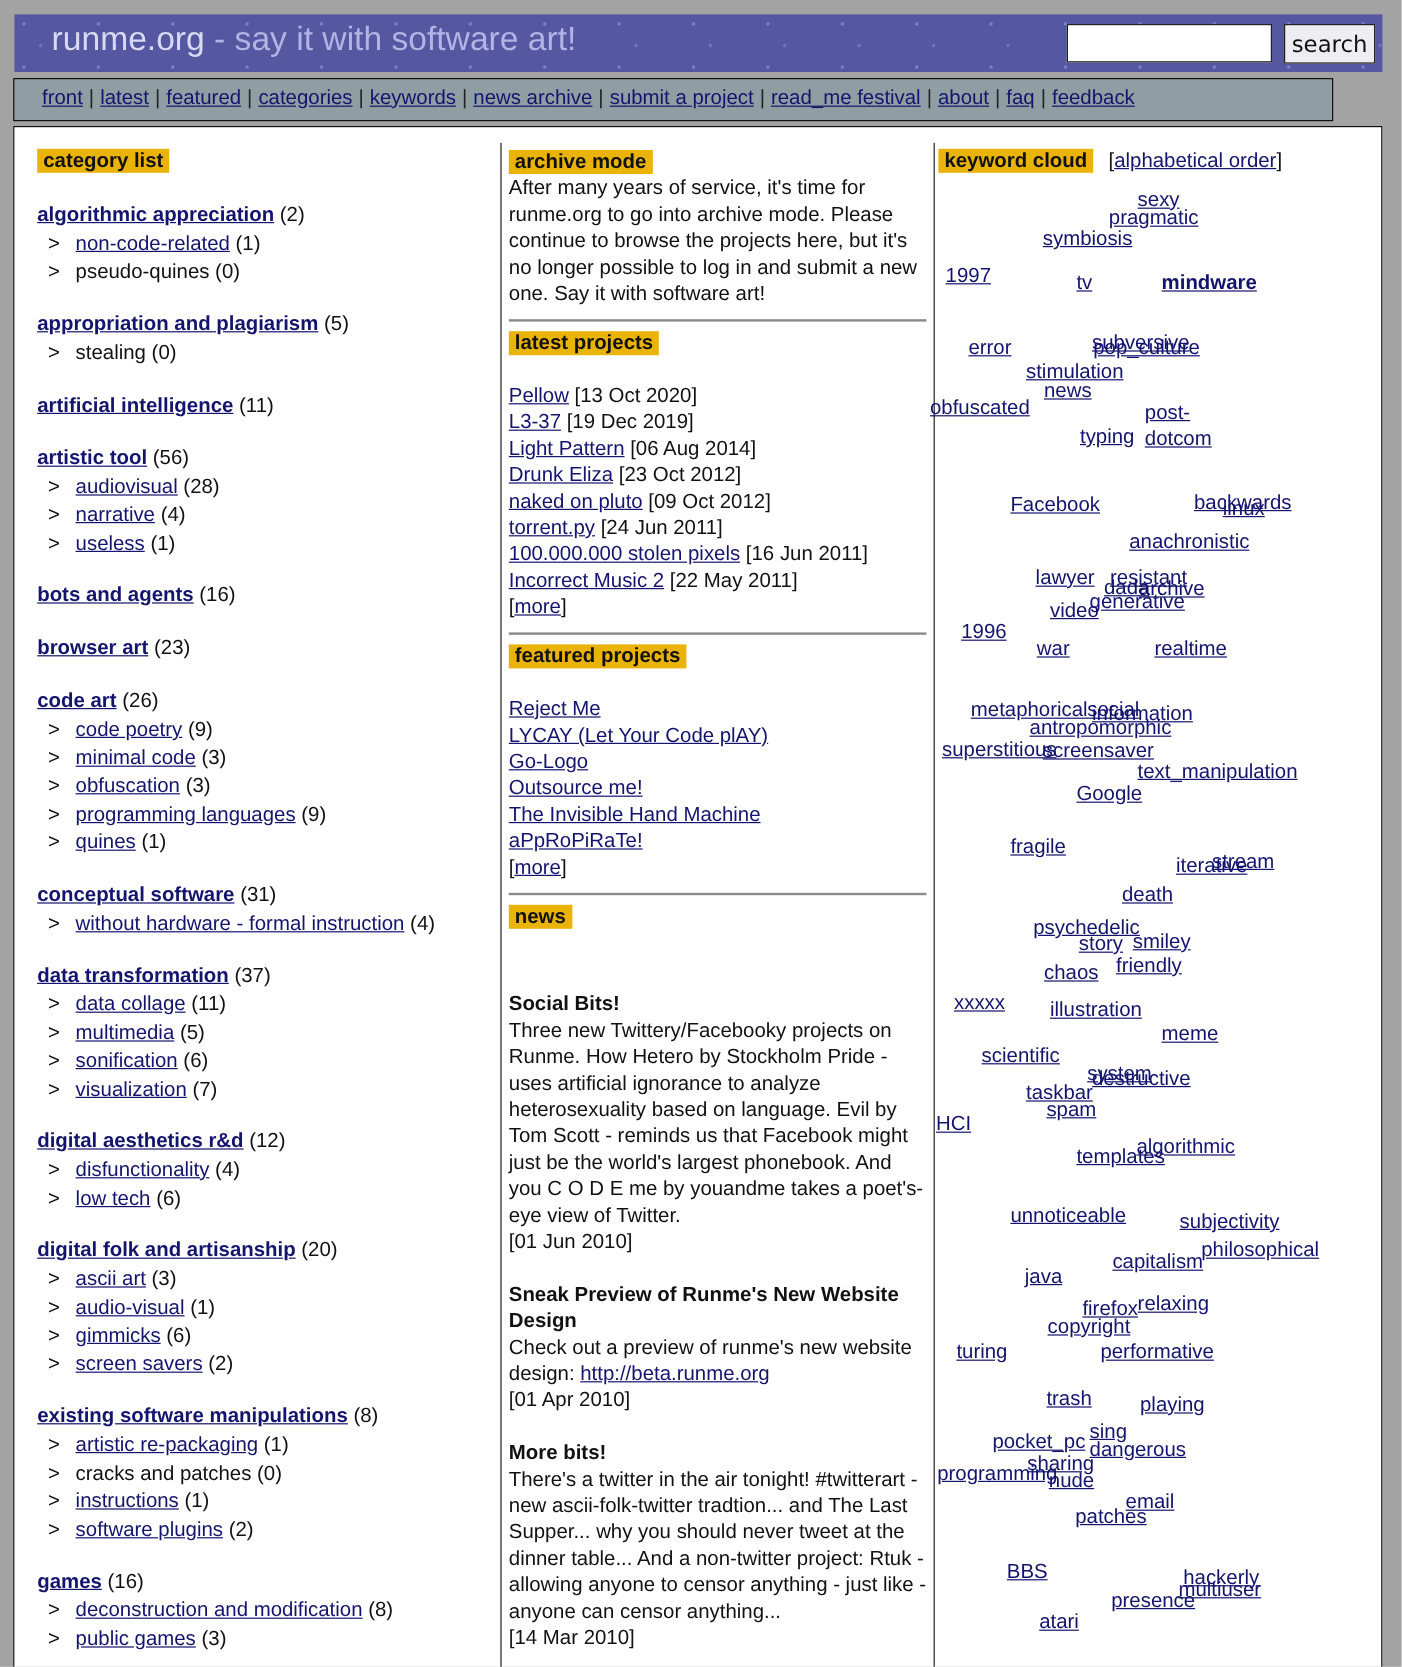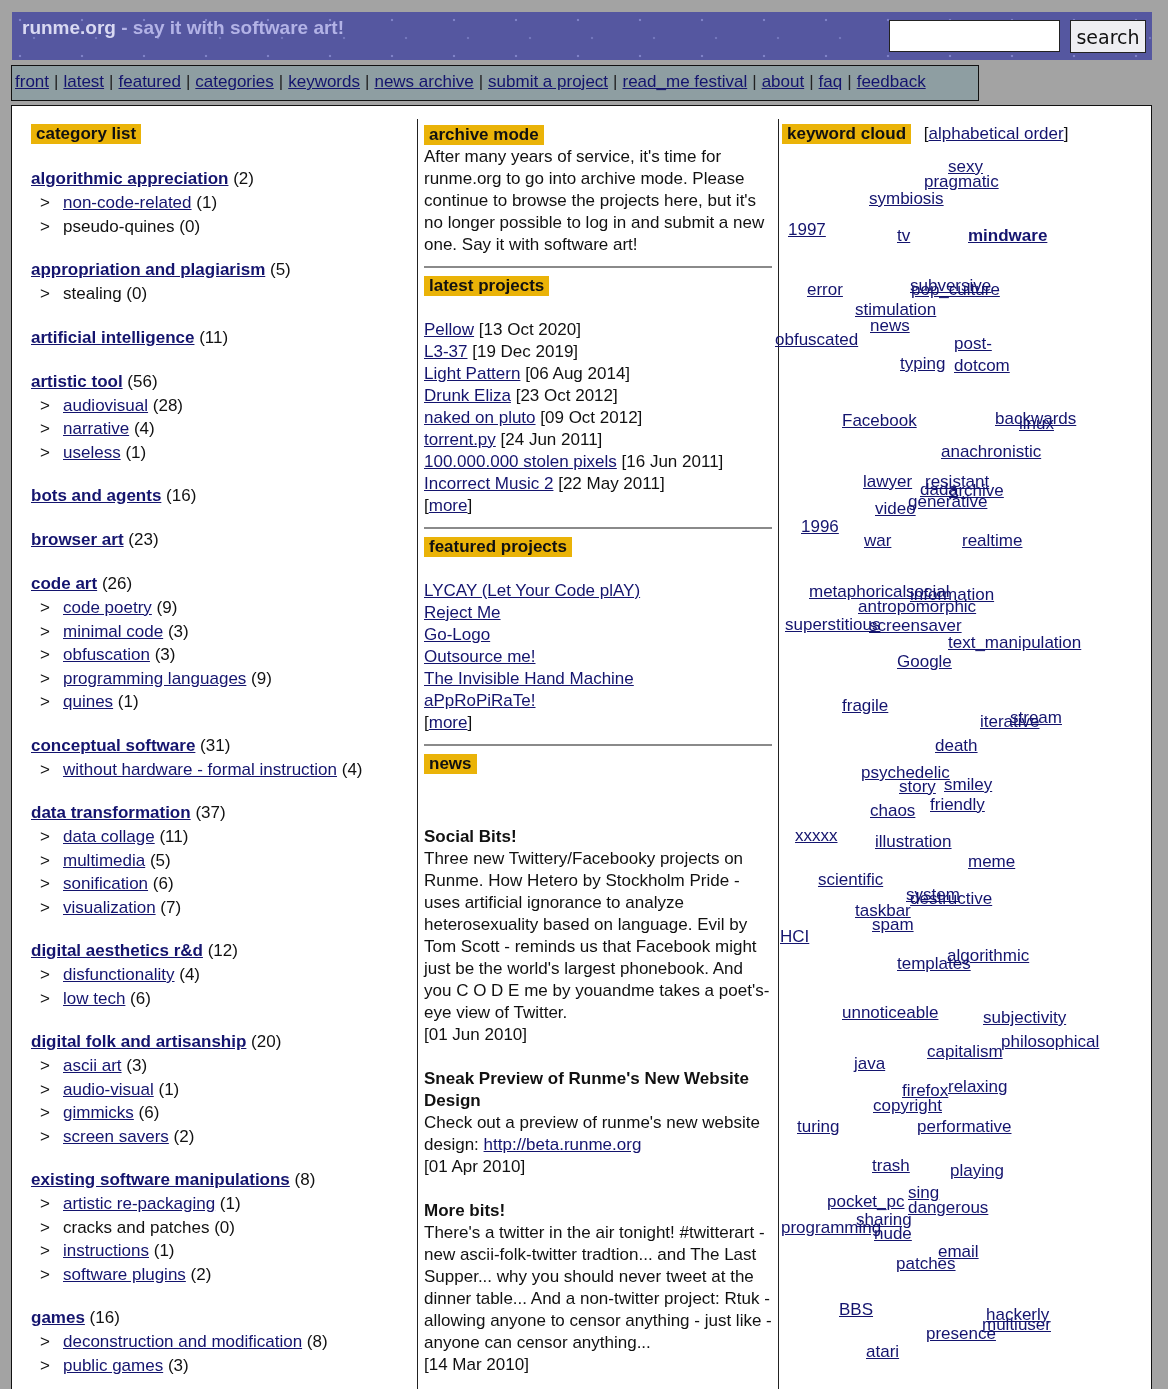--- a/index.html
+++ b/index.html
@@ -14,38 +14,38 @@
   a { color: #14146e; text-decoration: underline; }
   .banner {
     position: absolute; left: 12px; top: 12px; width: 1140px; height: 48px;
     background-color: #5557a0;
     background-image:
       radial-gradient(circle at 8px 8px, #7f82c8 1.2px, transparent 1.6px),
       radial-gradient(circle at 22px 26px, #7376bc 1.2px, transparent 1.6px);
     background-size: 62px 36px, 62px 36px;
   }
   .banner .title {
-    position: absolute; left: 10px; top: 5px;
-    font-size: 19px; font-weight: bold; color: #d9d9f2; white-space: nowrap;
+    position: absolute; left: 31px; top: 5px;
+    font-size: 28px; font-weight: normal; color: #d9d9f2; white-space: nowrap;
   }
   .banner .title .sub { color: #b3b3e6; }
   .search-input {
     position: absolute; left: 877px; top: 8px; width: 171px; height: 32px;
     border: 1px solid #222; background: #fff; padding: 0 4px; font-size: 16px;
   }
   .search-btn {
     position: absolute; left: 1058px; top: 8px; width: 76px; height: 33px;
     border: 1px solid #222; background: #eeeef2;
     font-family: "DejaVu Sans", sans-serif; font-size: 19px; color: #111;
     padding: 0; cursor: pointer;
   }
   .navbar {
-    position: absolute; left: 11px; top: 65px; width: 968px; height: 36px;
+    position: absolute; left: 11px; top: 65px; width: 1100px; height: 36px;
     background: #8e9ea2; border: 1px solid #111;
-    padding: 6px 0 0 3px; white-space: nowrap; color: #222;
+    padding: 6px 0 0 23px; white-space: nowrap; color: #222;
   }
   .navbar .sep { margin: 0 5px; }
   .content {
     position: absolute; left: 11px; top: 105px; width: 1141px; height: 1300px;
     background: #fff; border: 1px solid #111;
   }
   .col-left { position: absolute; left: 19px; top: 18px; width: 380px; }
   .divider-v { position: absolute; top: 13px; width: 1px; height: 1290px; background: #222; }
   .col-mid { position: absolute; left: 412px; top: 18px; width: 350px; line-height: 22px; }
   .col-right { position: absolute; left: 770px; top: 18px; width: 370px; height: 1280px; }
@@ -174,22 +174,22 @@
           <div><a href="#">Incorrect Music 2</a> <span>[22 May 2011]</span></div>
         </div>
       <div>[<a href="#">more</a>]</div>
     </div>
     <div class="hr"></div>
 
     <div>
       <span class="sec-head">featured projects</span>
       <div style="height:22px"></div>
       <div id="featured-list">
+          <div><a href="#">Reject Me</a></div>
           <div><a href="#">LYCAY (Let Your Code plAY)</a></div>
-          <div><a href="#">Reject Me</a></div>
           <div><a href="#">Go-Logo</a></div>
           <div><a href="#">Outsource me!</a></div>
           <div><a href="#">The Invisible Hand Machine</a></div>
           <div><a href="#">aPpRoPiRaTe!</a></div>
         </div>
       <div>[<a href="#">more</a>]</div>
     </div>
     <div class="hr"></div>
 
     <div>

